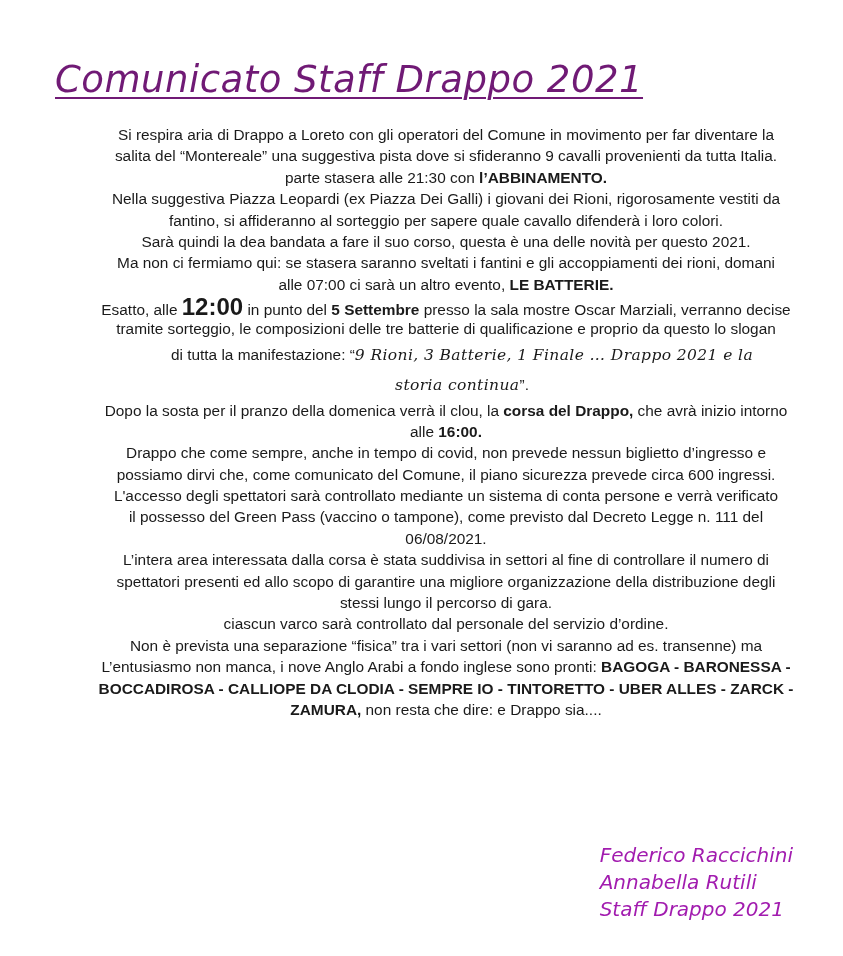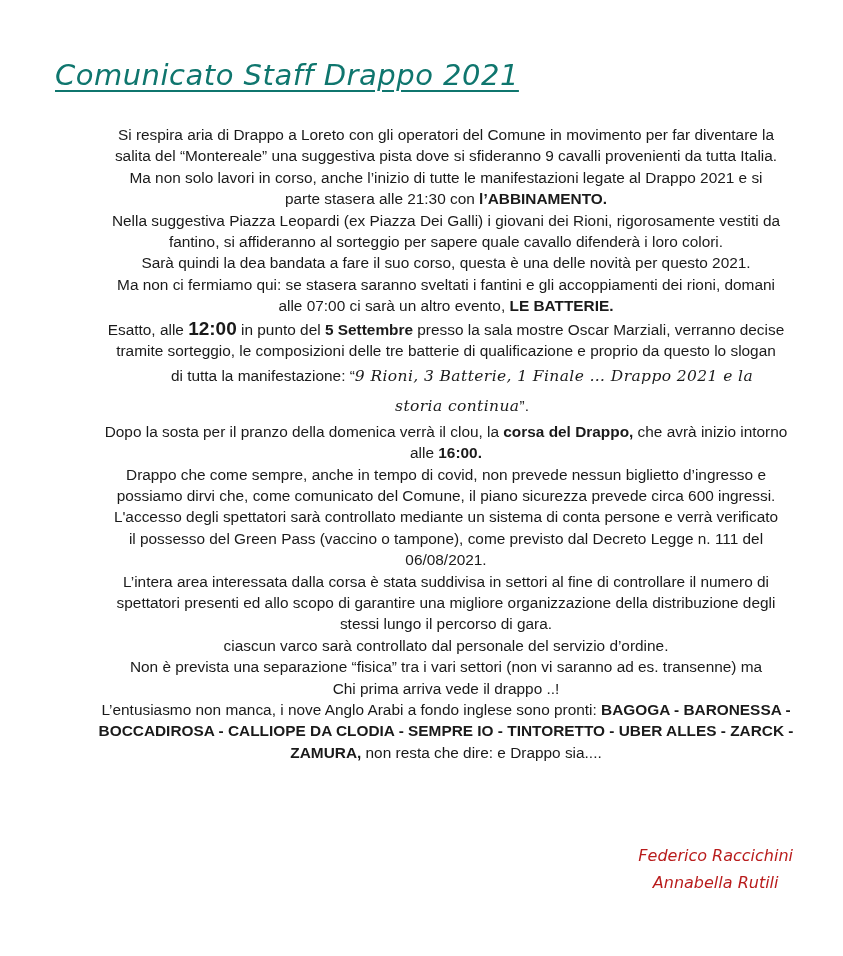--- a/index.html
+++ b/index.html
@@ -1,51 +1,50 @@
 <!DOCTYPE html>
 <html><head>
 <meta charset="utf-8">
 <style>
   html, body { margin: 0; padding: 0; background: #ffffff; }
   body { width: 843px; height: 956px; position: relative; overflow: hidden; }
   .page { position: absolute; left: 0; top: 0; width: 843px; height: 956px; background: #fff; }
   .title {
     position: absolute; left: 55px; top: 58px;
     font-family: "DejaVu Sans", sans-serif; font-style: italic;
-    font-size: 29px; color: #0f766e; text-decoration: underline;
+    font-size: 37px; color: #701a75; text-decoration: underline;
     text-decoration-thickness: 2px; text-underline-offset: 5px;
     letter-spacing: 0.5px; white-space: nowrap;
   }
   .body {
     position: absolute; left: 56px; top: 124px; width: 780px;
     font-family: "Liberation Sans", sans-serif; font-size: 15.4px; color: #1a1a1a; text-align: center;
   }
   .line { height: 21.4px; line-height: 21.4px; white-space: nowrap; }
   .line.tall { height: 23px; line-height: 23px; }
   .line.script { height: 30px; line-height: 30px; margin-left: 32px; }
   b { font-weight: bold; }
-  .big { font-size: 19px; font-weight: bold; }
+  .big { font-size: 24px; font-weight: bold; }
   .slogan { font-family: "DejaVu Serif", serif; font-style: italic; font-size: 15.5px; letter-spacing: 0.4px; }
   .sig {
-    position: absolute; right: 50px; top: 842px; text-align: center;
-    font-family: "DejaVu Sans", sans-serif; font-style: italic; font-size: 16px;
-    color: #b91c1c; line-height: 27px;
+    position: absolute; right: 50px; top: 842px; text-align: left;
+    font-family: "DejaVu Sans", sans-serif; font-style: italic; font-size: 20px;
+    color: #a21caf; line-height: 27px;
   }
   .sig div { white-space: nowrap; }
 </style>
 </head>
 <body>
 
 <div class="page">
   <div class="title">Comunicato Staff Drappo 2021</div>
 
   <div class="body">
     <div class="line">Si respira aria di Drappo a Loreto con gli operatori del Comune in movimento per far diventare la</div>
     <div class="line">salita del “Montereale” una suggestiva pista dove si sfideranno 9 cavalli provenienti da tutta Italia.</div>
-    <div class="line">Ma non solo lavori in corso, anche l’inizio di tutte le manifestazioni legate al Drappo 2021 e si</div>
     <div class="line">
       <span>parte stasera alle 21:30 con </span><b>l’ABBINAMENTO.</b>
     </div>
     <div class="line">Nella suggestiva Piazza Leopardi (ex Piazza Dei Galli) i giovani dei Rioni, rigorosamente vestiti da</div>
     <div class="line">fantino, si affideranno al sorteggio per sapere quale cavallo difenderà i loro colori.</div>
     <div class="line">Sarà quindi la dea bandata a fare il suo corso, questa è una delle novità per questo 2021.</div>
     <div class="line">Ma non ci fermiamo qui: se stasera saranno sveltati i fantini e gli accoppiamenti dei rioni, domani</div>
     <div class="line">
       <span>alle 07:00 ci sarà un altro evento, </span><b>LE BATTERIE.</b>
     </div>
@@ -68,29 +67,29 @@
     <div class="line">Drappo che come sempre, anche in tempo di covid, non prevede nessun biglietto d’ingresso e</div>
     <div class="line">possiamo dirvi che, come comunicato del Comune, il piano sicurezza prevede circa 600 ingressi.</div>
     <div class="line">L'accesso degli spettatori sarà controllato mediante un sistema di conta persone e verrà verificato</div>
     <div class="line">il possesso del Green Pass (vaccino o tampone), come previsto dal Decreto Legge n. 111 del</div>
     <div class="line">06/08/2021.</div>
     <div class="line">L’intera area interessata dalla corsa è stata suddivisa in settori al fine di controllare il numero di</div>
     <div class="line">spettatori presenti ed allo scopo di garantire una migliore organizzazione della distribuzione degli</div>
     <div class="line">stessi lungo il percorso di gara.</div>
     <div class="line">ciascun varco sarà controllato dal personale del servizio d’ordine.</div>
     <div class="line">Non è prevista una separazione “fisica” tra i vari settori (non vi saranno ad es. transenne) ma</div>
-    <div class="line">Chi prima arriva vede il drappo ..!</div>
     <div class="line">
       <span>L’entusiasmo non manca, i nove Anglo Arabi a fondo inglese sono pronti: </span><b>BAGOGA - BARONESSA -</b>
     </div>
     <div class="line">
       <b>BOCCADIROSA - CALLIOPE DA CLODIA - SEMPRE IO - TINTORETTO - UBER ALLES - ZARCK -</b>
     </div>
     <div class="line">
       <b>ZAMURA,</b><span> non resta che dire: e Drappo sia....</span>
     </div>
   </div>
 
   <div class="sig">
     <div>Federico Raccichini</div>
     <div>Annabella Rutili</div>
+    <div>Staff Drappo 2021</div>
   </div>
 </div>
 
 </body></html>

